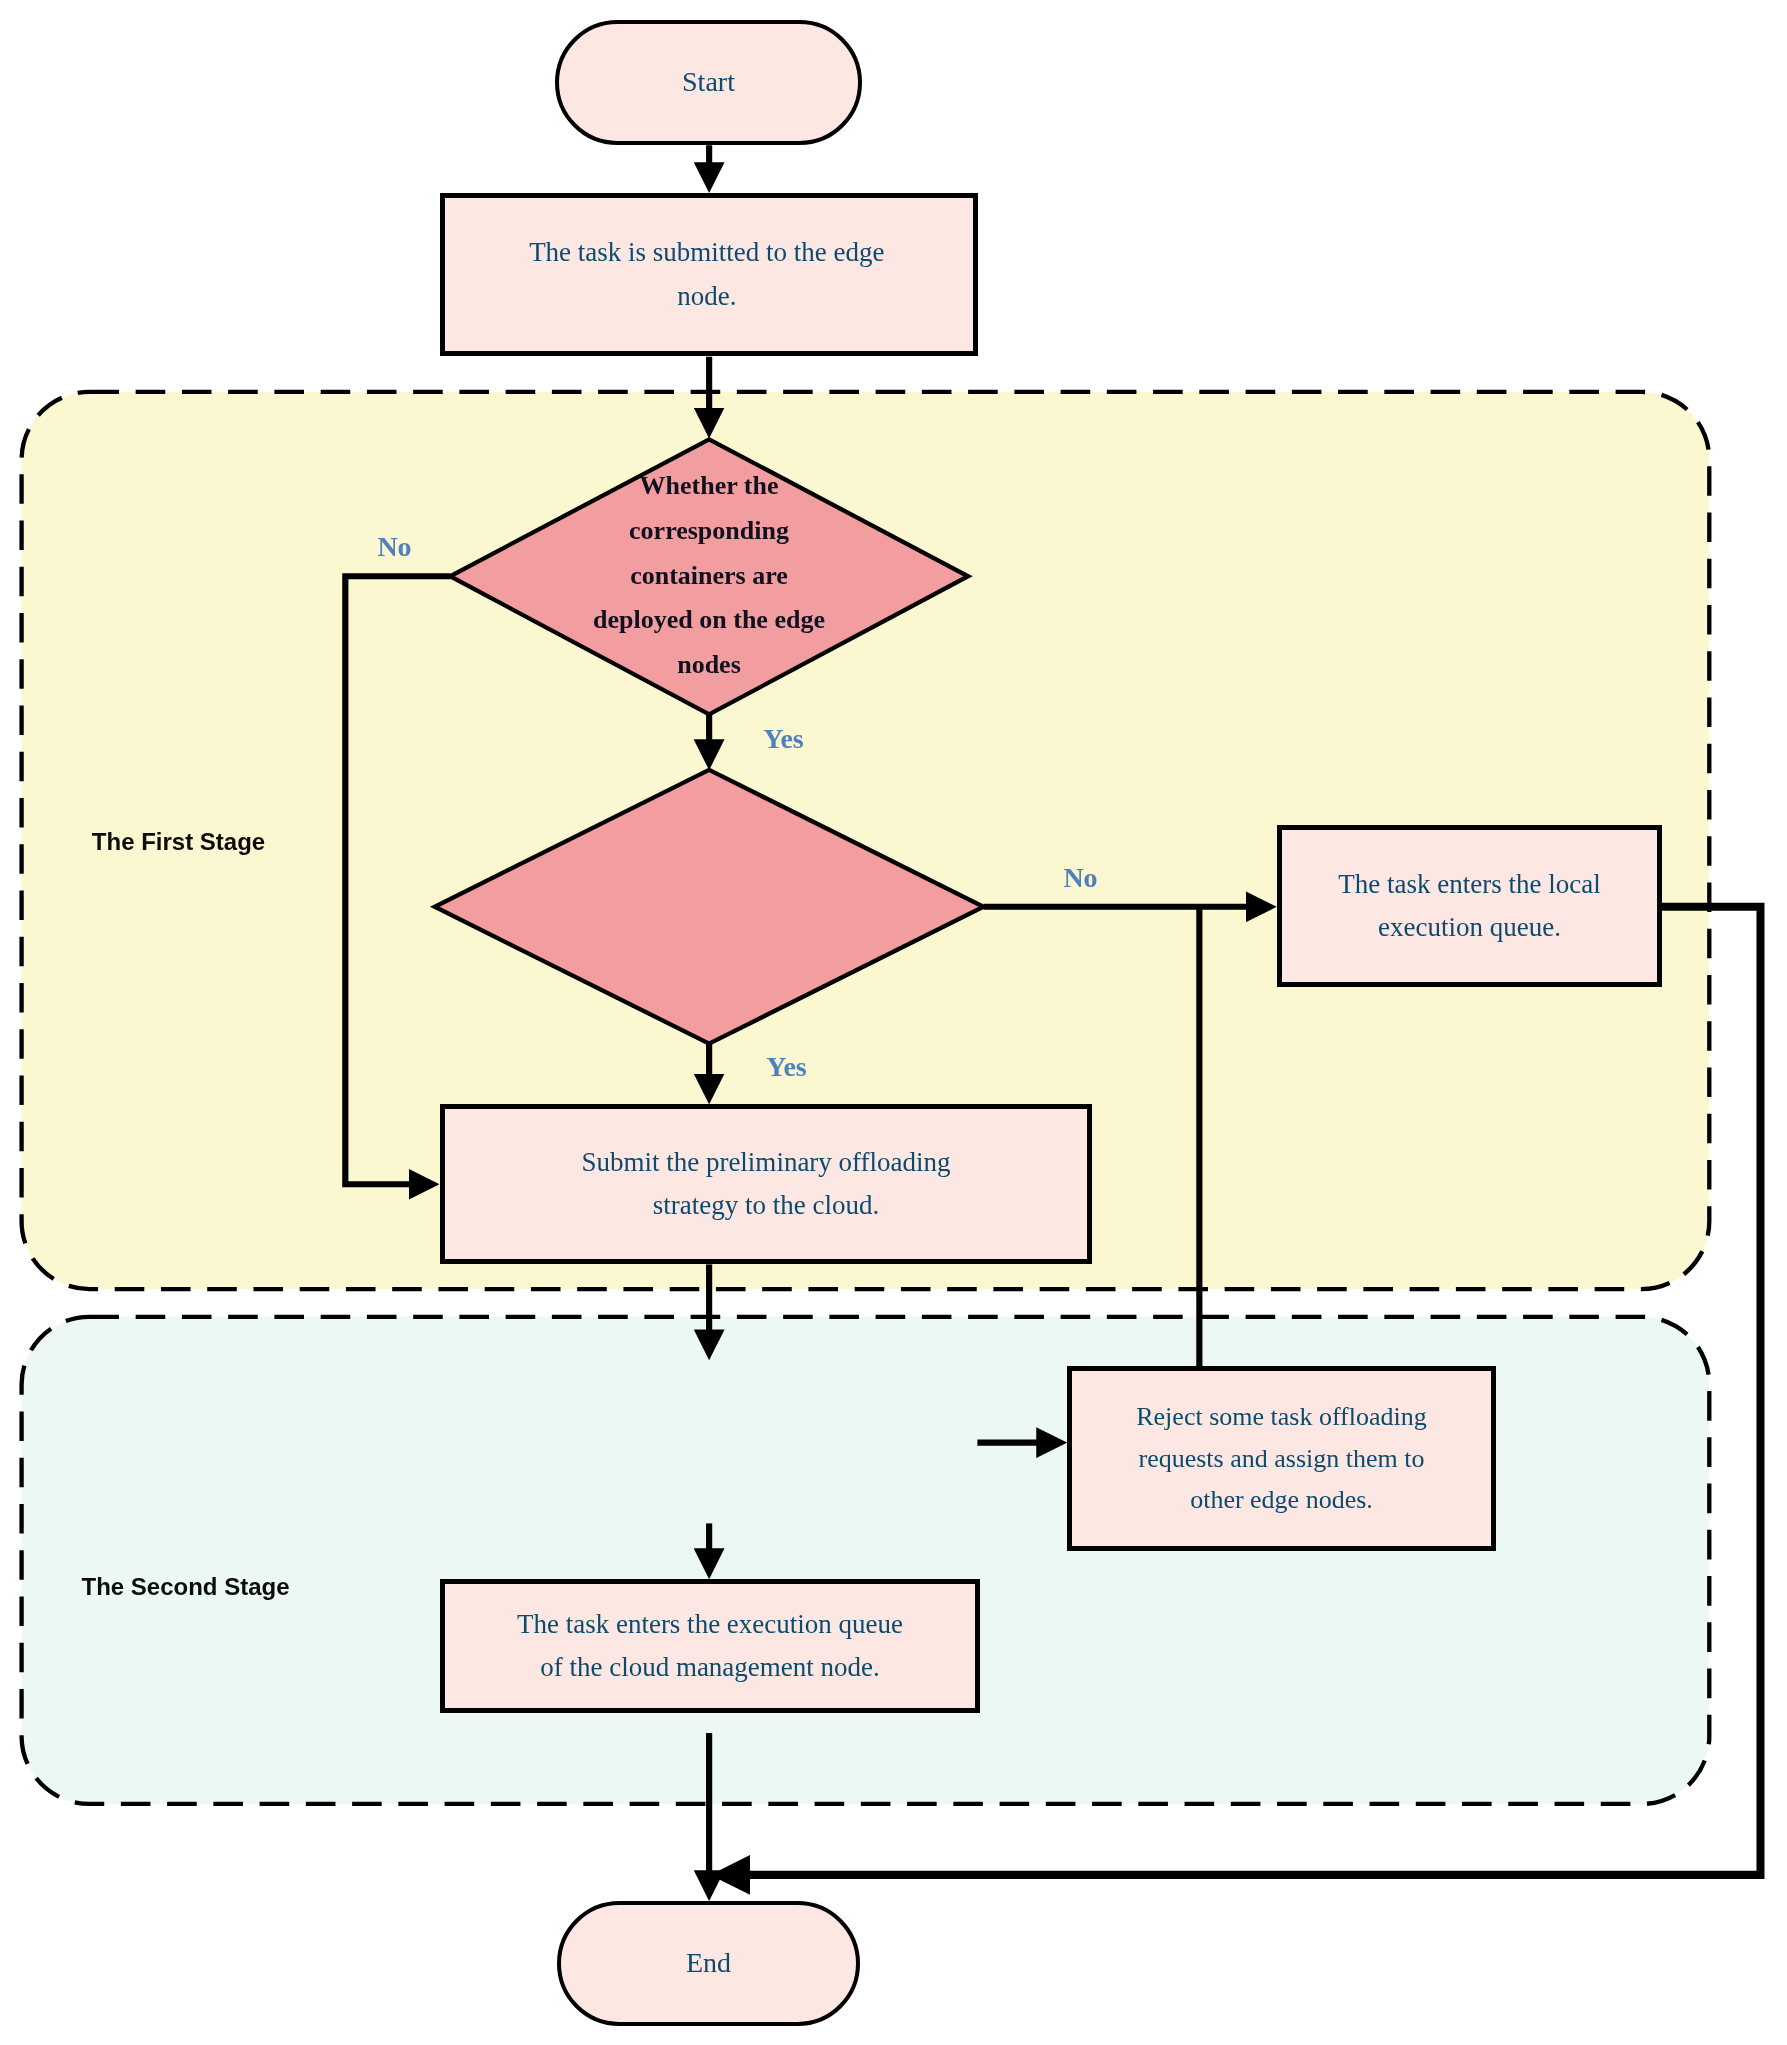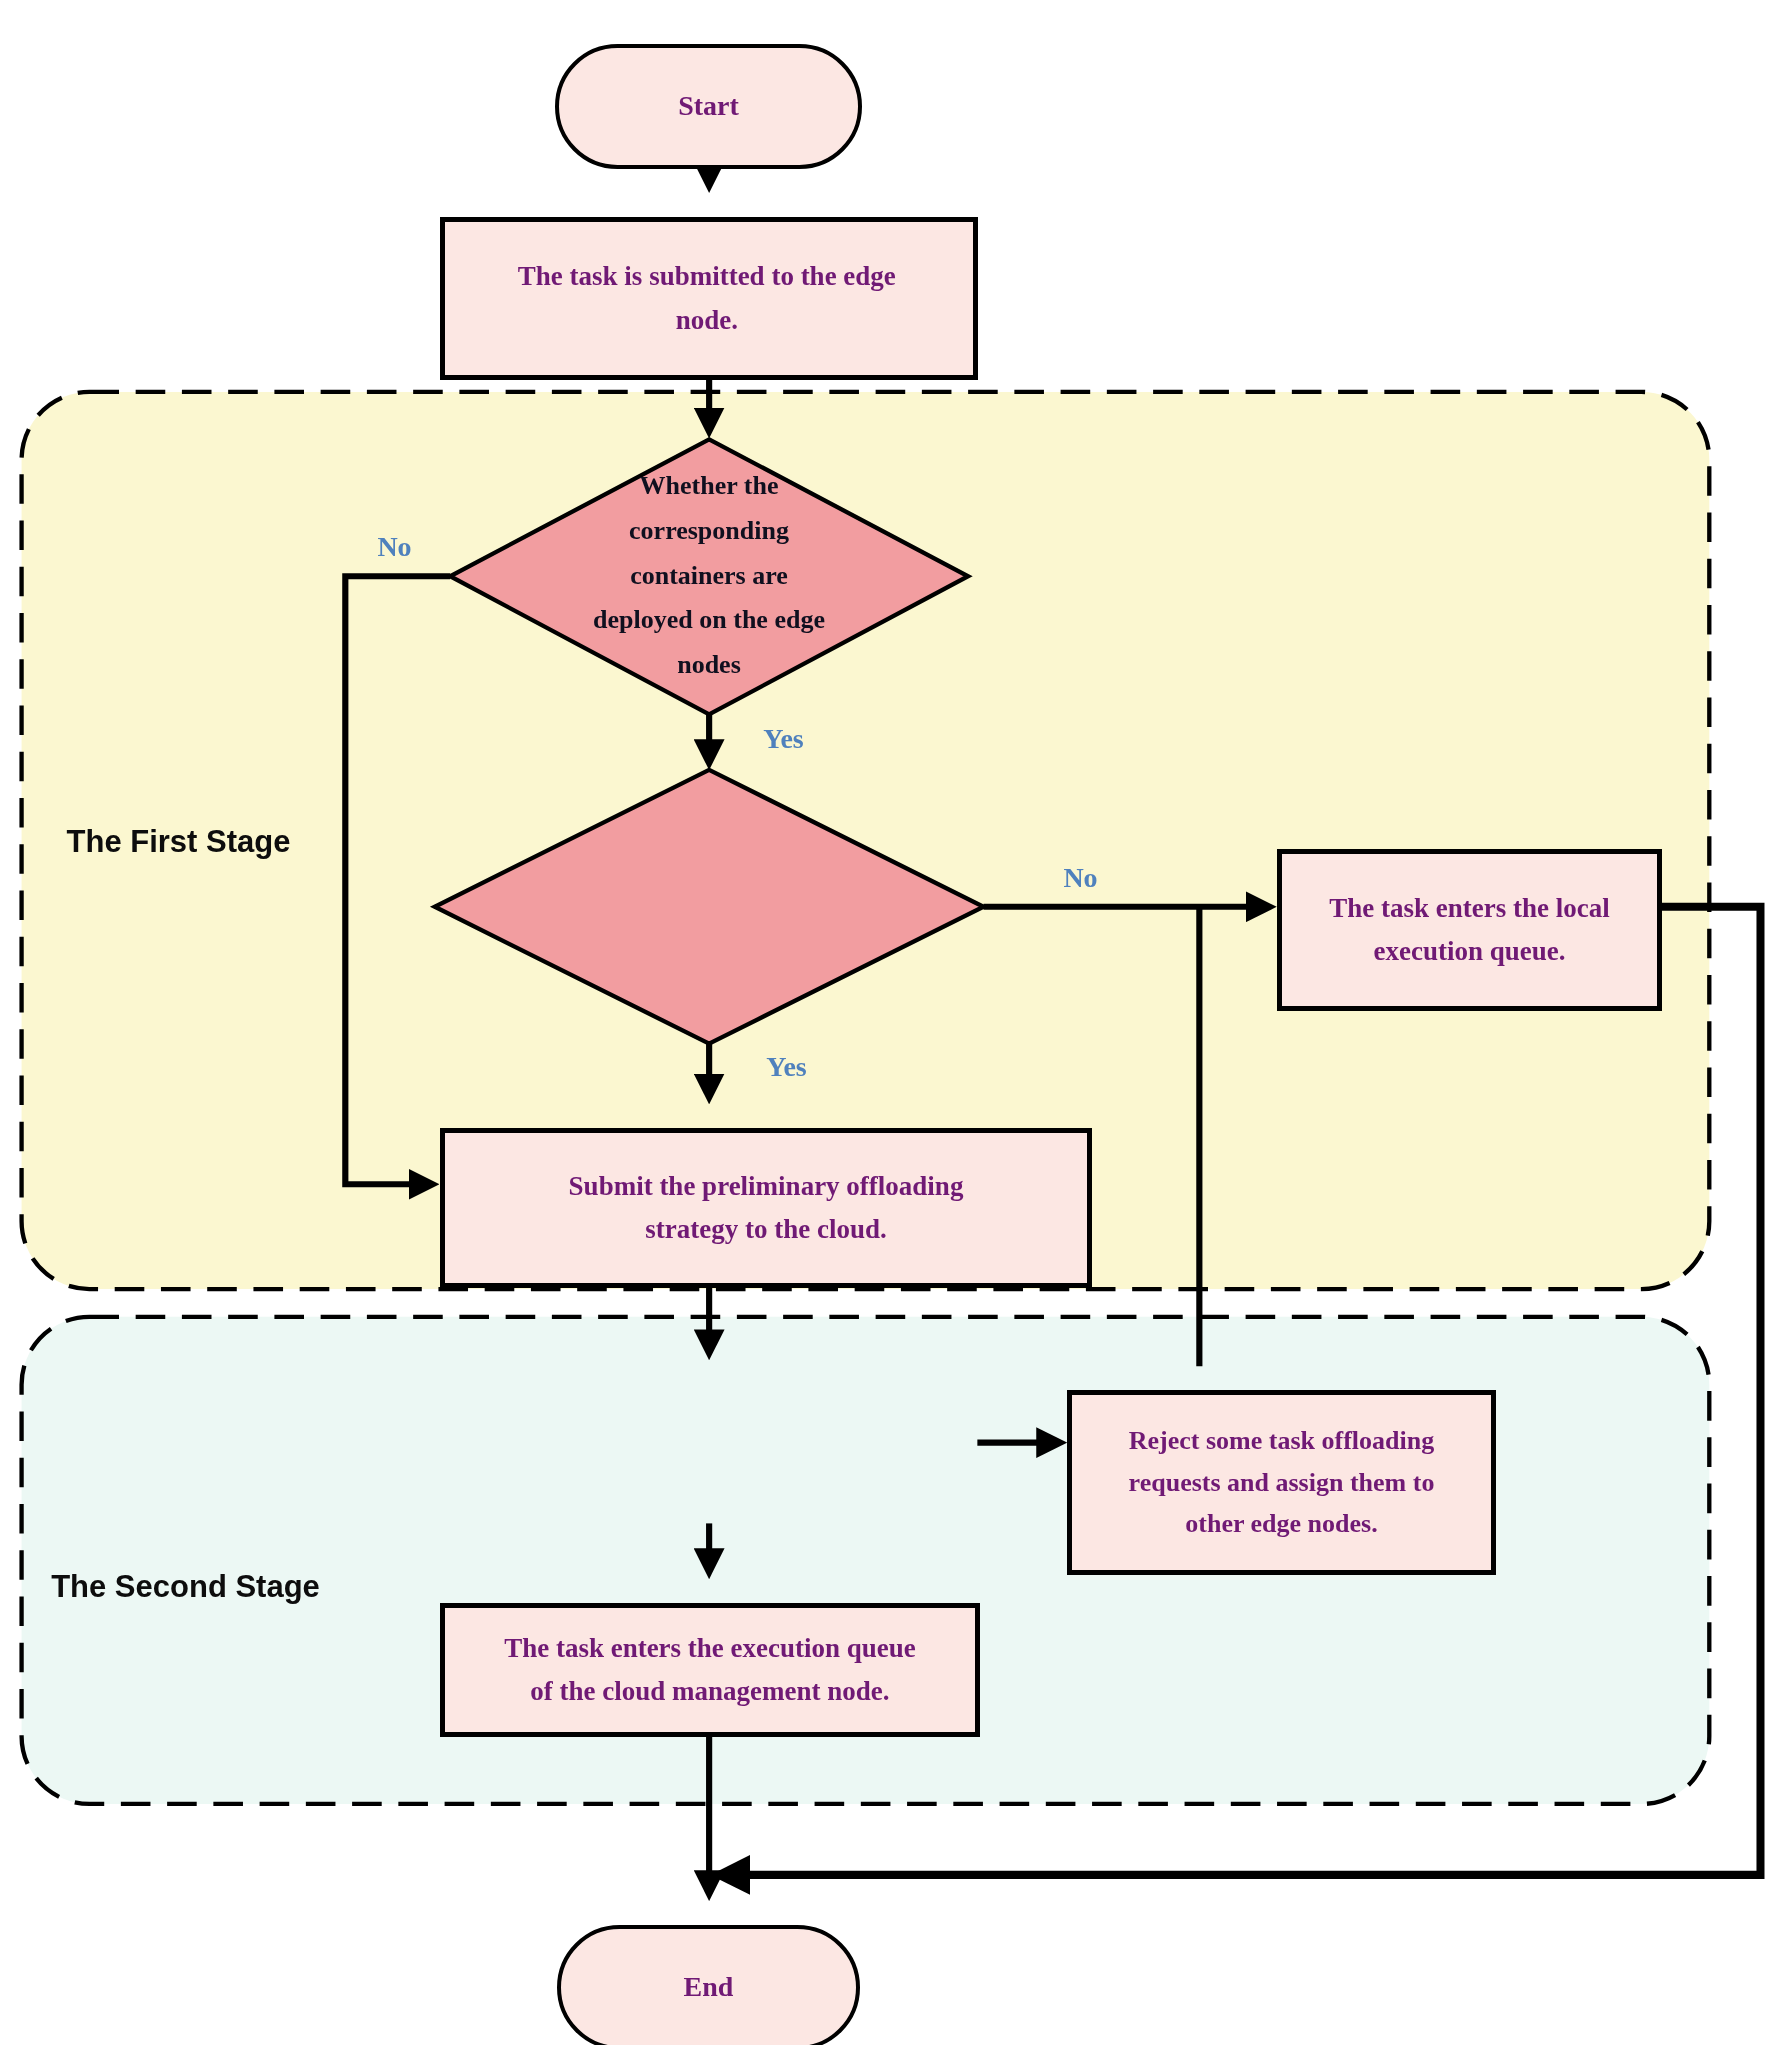--- a/index.html
+++ b/index.html
@@ -19,28 +19,27 @@
     overflow:hidden;
   }
   #wires{position:absolute;left:0;top:0;z-index:1;}
   .node{
     position:absolute;
     box-sizing:border-box;
     background:var(--node-fill);
     border:5px solid var(--line);
     display:flex;align-items:center;justify-content:center;
     text-align:center;
-    color:#701a75;
-    font-weight:bold;
+    color:#0c4a6e;
+    font-weight:normal;
     font-size:27px;
     line-height:1.6;
     white-space:pre-line;
     z-index:2;
     padding:0 12.3px;
-    margin-top:24px;
   }
   .terminal{
     border-radius:64px;
     border-width:4.3px;
     font-size:28px;
   }
   .diamond-text{
     position:absolute;
     display:flex;align-items:center;justify-content:center;
     text-align:center;
@@ -50,21 +49,21 @@
     line-height:1.72;
     white-space:pre-line;
     z-index:2;
   }
   .stage-label{
     position:absolute;
     display:flex;align-items:center;justify-content:center;
     text-align:right;
     font-family:"Liberation Sans","DejaVu Sans",sans-serif;
     font-weight:bold;
-    font-size:31px;
+    font-size:24px;
     color:#0d0d0d;
     z-index:2;
   }
   .branch-label{
     position:absolute;
     display:flex;align-items:center;justify-content:center;
     color:var(--branch-label);
     font-weight:bold;
     font-size:28px;
     z-index:2;

